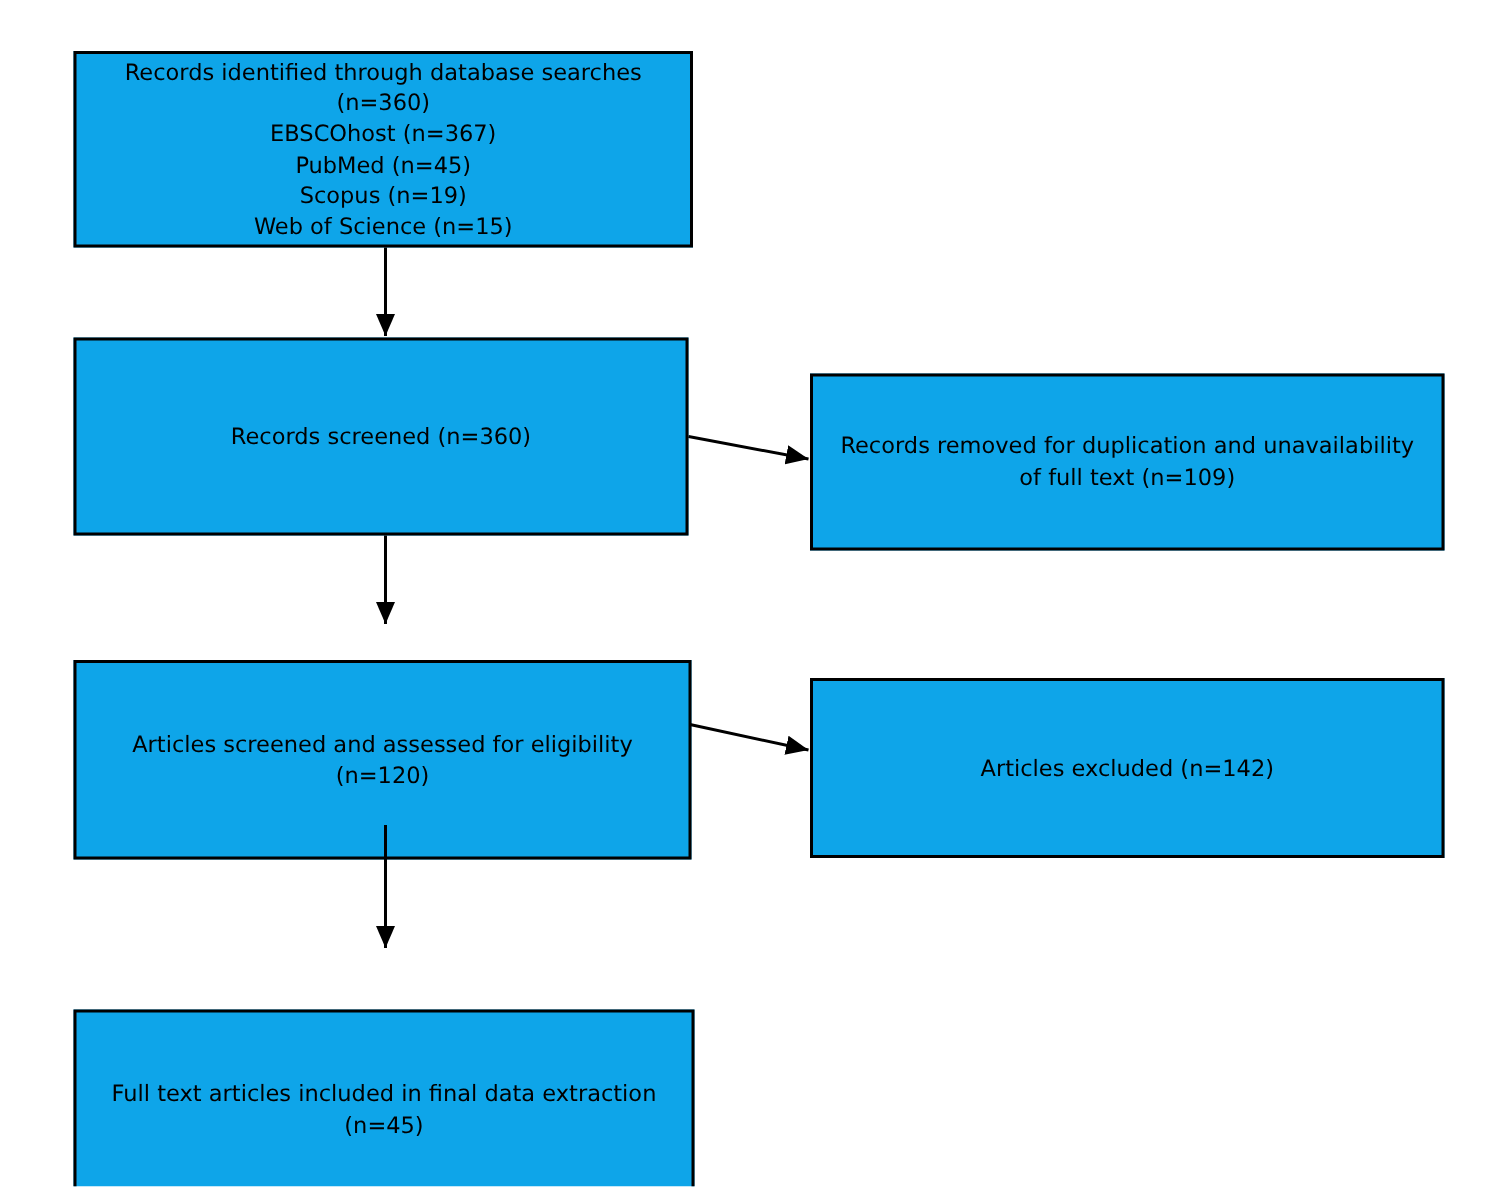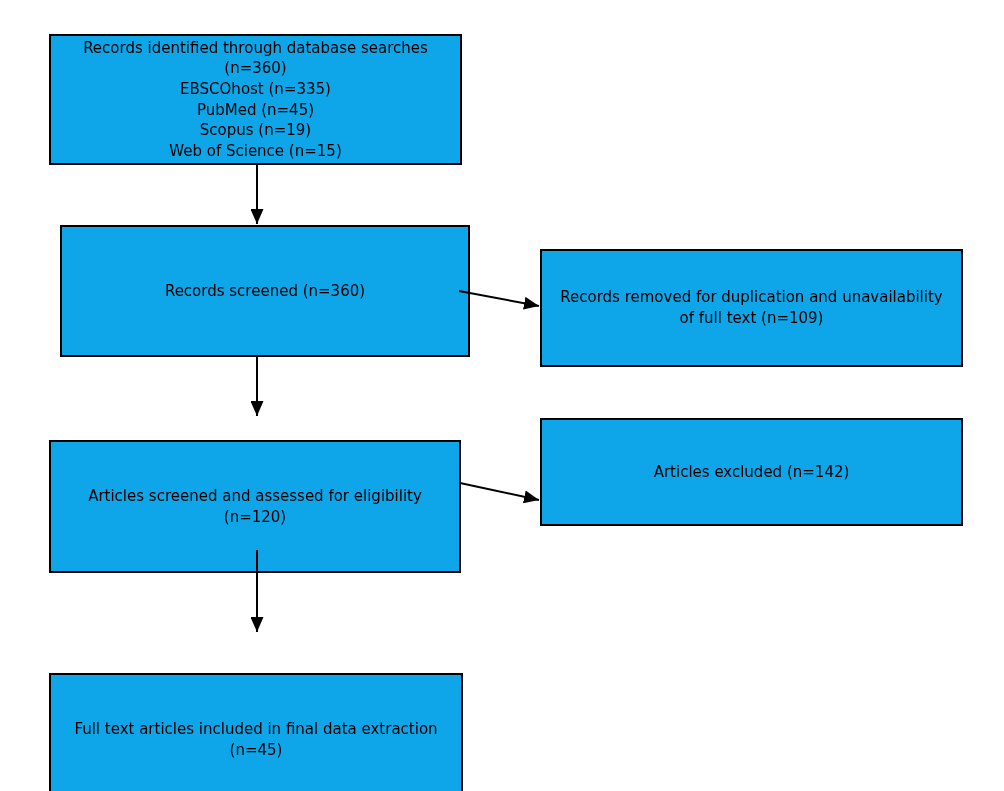--- a/index.html
+++ b/index.html
@@ -47,41 +47,41 @@
   }
 </style>
 </head>
 <body>
 
 <div class="canvas">
 
   <div class="box" style="left:49px; top:34px; width:413px; height:131px;">
     <div class="line">Records identified through database searches</div>
     <div class="line">(n=360)</div>
-    <div class="line">EBSCOhost (n=335)</div>
+    <div class="line">EBSCOhost (n=367)</div>
     <div class="line">PubMed (n=45)</div>
     <div class="line">Scopus (n=19)</div>
     <div class="line">Web of Science (n=15)</div>
   </div>
 
-  <div class="box" style="left:60px; top:225px; width:410px; height:132px;">
+  <div class="box" style="left:49px; top:225px; width:410px; height:132px;">
     <div class="line">Records screened (n=360)</div>
   </div>
 
   <div class="box" style="left:540px; top:249px; width:423px; height:118px;text-align:center;">
     <div class="line">Records removed for duplication and unavailability</div>
     <div class="line">of full text (n=109)</div>
   </div>
 
   <div class="box" style="left:49px; top:440px; width:412px; height:133px;">
     <div class="line">Articles screened and assessed for eligibility</div>
     <div class="line">(n=120)</div>
   </div>
 
-  <div class="box" style="left:540px; top:418px; width:423px; height:108px;">
+  <div class="box" style="left:540px; top:452px; width:423px; height:120px;">
     <div class="line">Articles excluded (n=142)</div>
   </div>
 
   <div class="box" style="left:49px; top:633px; width:414px; height:134px;margin-top:40px;">
     <div class="line">Full text articles included in final data extraction</div>
     <div class="line">(n=45)</div>
   </div>
 
   <svg class="arrows" viewBox="0 0 1004 791">
     <defs>

